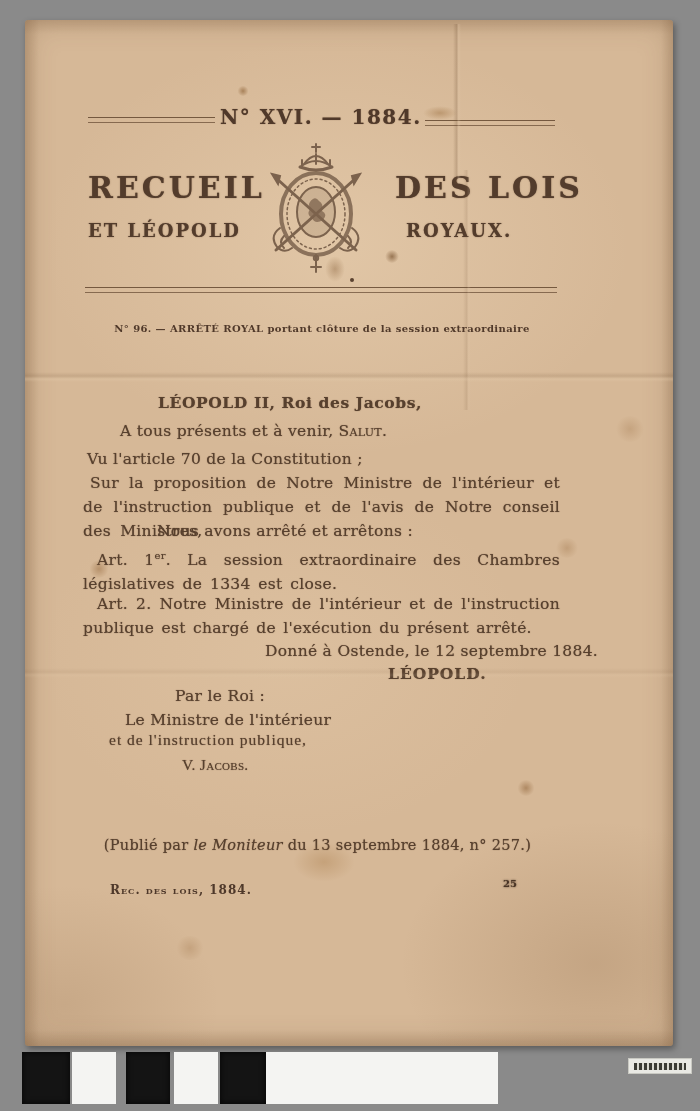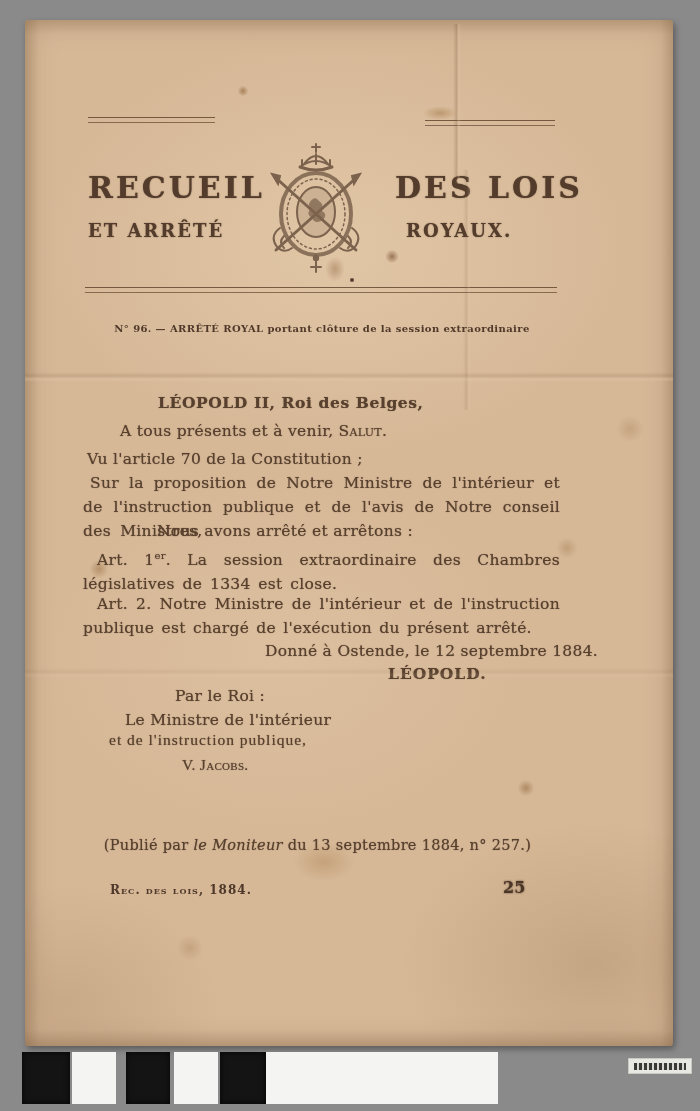--- a/index.html
+++ b/index.html
@@ -50,21 +50,21 @@
 
   
   .body-line{font-size:15.5px;line-height:24px;}
   .just{text-align:justify;word-spacing:4px;}
   .sc{font-variant:small-caps;}
   sup{font-size:10px;}
 
   
   .pub{font-size:14.5px;text-align:center;}
   .runtitle{font-size:12px;font-weight:bold;font-variant:small-caps;letter-spacing:1px;color:#4e382a;}
-  .sheetnum{font-size:16px;font-weight:bold;color:#4a3526;text-shadow:0 0 2px rgba(74,53,38,.9);}
+  .sheetnum{font-size:10px;font-weight:bold;color:#4a3526;text-shadow:0 0 2px rgba(74,53,38,.9);}
 
   
   .stain{position:absolute;border-radius:50%;pointer-events:none;}
   .crease-v{
     position:absolute;width:8px;pointer-events:none;
     background:linear-gradient(90deg, rgba(120,88,60,0) 0, rgba(110,80,52,.30) 45%, rgba(225,200,170,.35) 70%, rgba(120,88,60,0) 100%);
   }
   .crease-h{
     position:absolute;height:10px;left:0;right:0;pointer-events:none;
     background:linear-gradient(180deg, rgba(118,86,56,0) 0, rgba(112,82,54,.16) 40%, rgba(228,204,172,.30) 70%, rgba(118,86,56,0) 100%);
@@ -91,25 +91,26 @@
   svg .ink{stroke:#6f5642;fill:none;}
 </style>
 </head>
 <body>
 
 <div class="scene">
 
   <div class="paper">
 
     <div class="abs dblrule" style="left:63px;top:97px;width:127px;"></div>
+    <div class="abs txt issue" style="left:195px;top:85px;width:200px;text-align:center;">N° XVI. — 1884.</div>
     <div class="abs dblrule" style="left:400px;top:100px;width:130px;"></div>
 
     <div class="abs txt mast-big" style="left:63px;top:150px;">RECUEIL</div>
     <div class="abs txt mast-big" style="left:370px;top:150px;">DES LOIS</div>
-    <div class="abs txt mast-small" style="left:63px;top:200px;">ET ARRÊTÉ</div>
+    <div class="abs txt mast-small" style="left:63px;top:200px;">ET LÉOPOLD</div>
     <div class="abs txt mast-small" style="left:381px;top:200px;">ROYAUX.</div>
 
     <div class="abs" style="left:233px;top:120px;width:116px;height:136px;opacity:.88;">
       <svg width="116" height="136" viewBox="0 0 116 136">
         <g class="ink" stroke-width="2" stroke-linecap="round">
 
           <line x1="58" y1="4" x2="58" y2="12"></line>
           <line x1="54" y1="7" x2="62" y2="7"></line>
           <path d="M46,24 Q58,8 70,24"></path>
           <path d="M42,27 Q58,15 74,27"></path>
@@ -141,21 +142,21 @@
       </svg>
     </div>
 
     <div class="abs" style="left:325px;top:258px;width:4px;height:4px;border-radius:50%;background:#5a4230;"></div>
     <div class="abs dblrule" style="left:60px;top:267px;width:472px;"></div>
 
     <div class="abs decree" style="left:58px;top:298px;width:478px;">
       <div>N° 96. — ARRÊTÉ ROYAL portant clôture de la session extraordinaire</div>
     </div>
 
-    <div class="abs txt body-line" style="left:133px;top:371px;font-weight:bold;letter-spacing:.6px;">LÉOPOLD II, Roi des Belges,</div>
+    <div class="abs txt body-line" style="left:133px;top:371px;font-weight:bold;letter-spacing:.6px;">LÉOPOLD II, Roi des Jacobs,</div>
 
     <div class="abs txt body-line" style="left:95px;top:399px;"><span>A tous présents et à venir, </span><span class="sc">Salut.</span></div>
 
     <div class="abs txt body-line" style="left:62px;top:427px;">Vu l'article 70 de la Constitution ;</div>
 
     <div class="abs txt body-line wrap just" style="left:58px;top:451px;width:477px;text-indent:7px;">Sur la proposition de Notre Ministre de l'intérieur et de l'instruction publique et de l'avis de Notre conseil des Ministres,</div>
 
     <div class="abs txt body-line" style="left:132px;top:499px;">Nous avons arrêté et arrêtons :</div>
 
     <div class="abs txt body-line wrap just" style="left:58px;top:524px;width:477px;text-indent:14px;word-spacing:2.5px;"><span>Art. 1</span><sup>er</sup><span>. La session extraordinaire des Chambres législatives de 1334 est close.</span></div>

